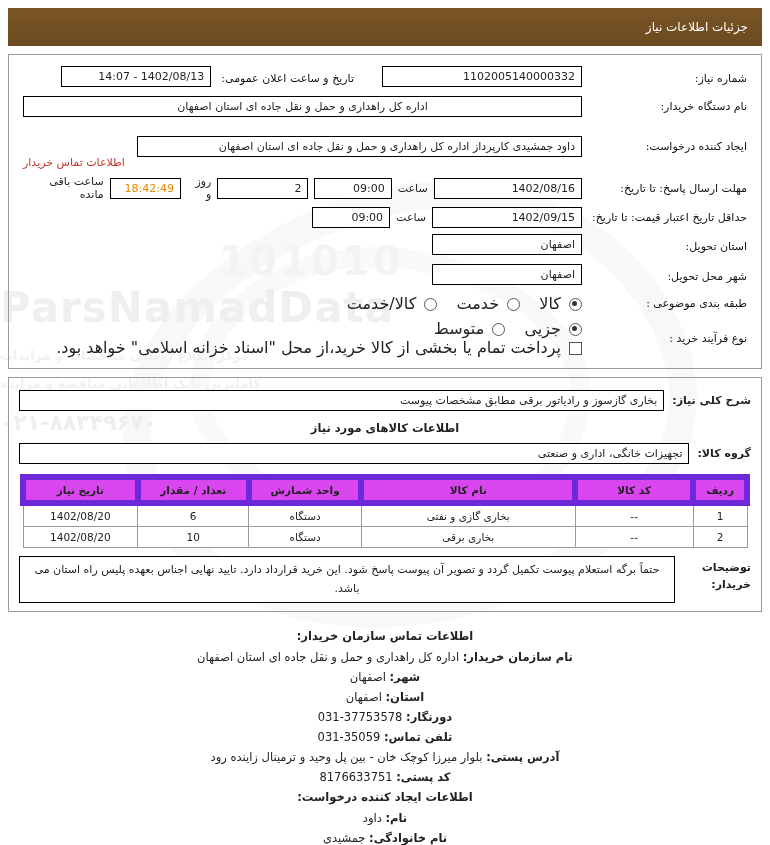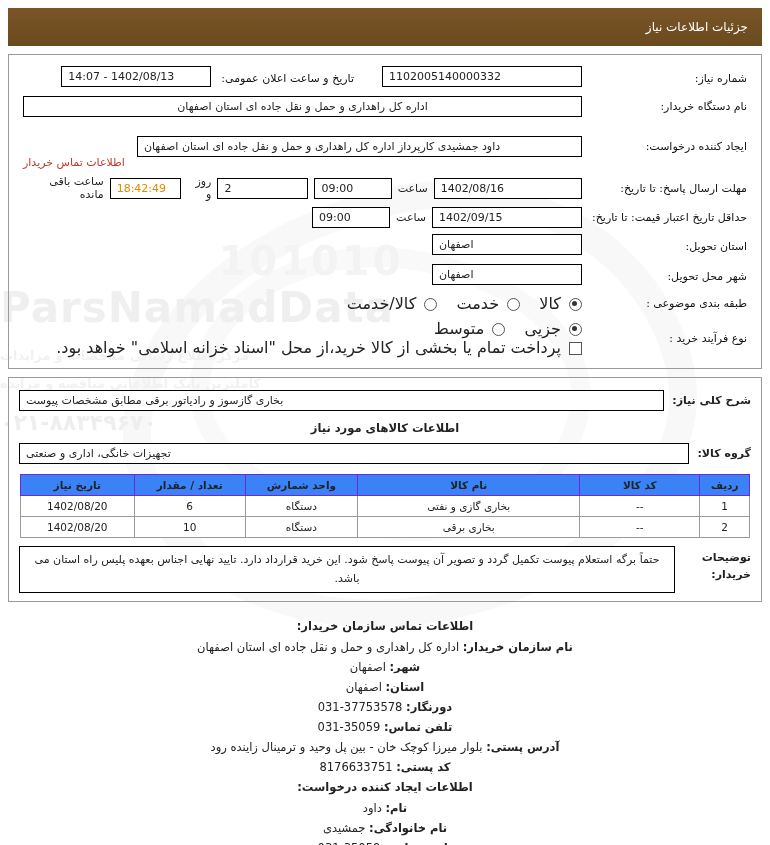--- a/index.html
+++ b/index.html
@@ -141,21 +141,21 @@
   }
   .box {
     display: inline-block;
     border: 1px solid #000;
     background: #fff;
     padding: 2px 6px;
     font-size: 11px;
     min-height: 15px;
     line-height: 15px;
     box-sizing: border-box;
-    text-align: left;
+    text-align: right;
     white-space: nowrap;
     overflow: hidden;
   }
   .box.fill {
     display: block;
     width: 100%;
     text-align: center;
   }
   .link {
     color: #c0392b;
@@ -226,22 +226,22 @@
     font-size: 11.5px;
   }
 
   table.goods {
     border-collapse: collapse;
     margin: 6px auto 8px auto;
     width: 730px;
     background: #fff;
   }
   table.goods th {
-    background: #3b82f6;
-    border: 1px solid #6d28d9;
+    background: #d946ef;
+    border: 6px solid #6d28d9;
     font-size: 10.5px;
     padding: 4px 3px;
     font-weight: bold;
   }
   table.goods td {
     border: 1px solid #9a9a9a;
     font-size: 10.5px;
     padding: 4px 3px;
     text-align: center;
     background: transparent;

